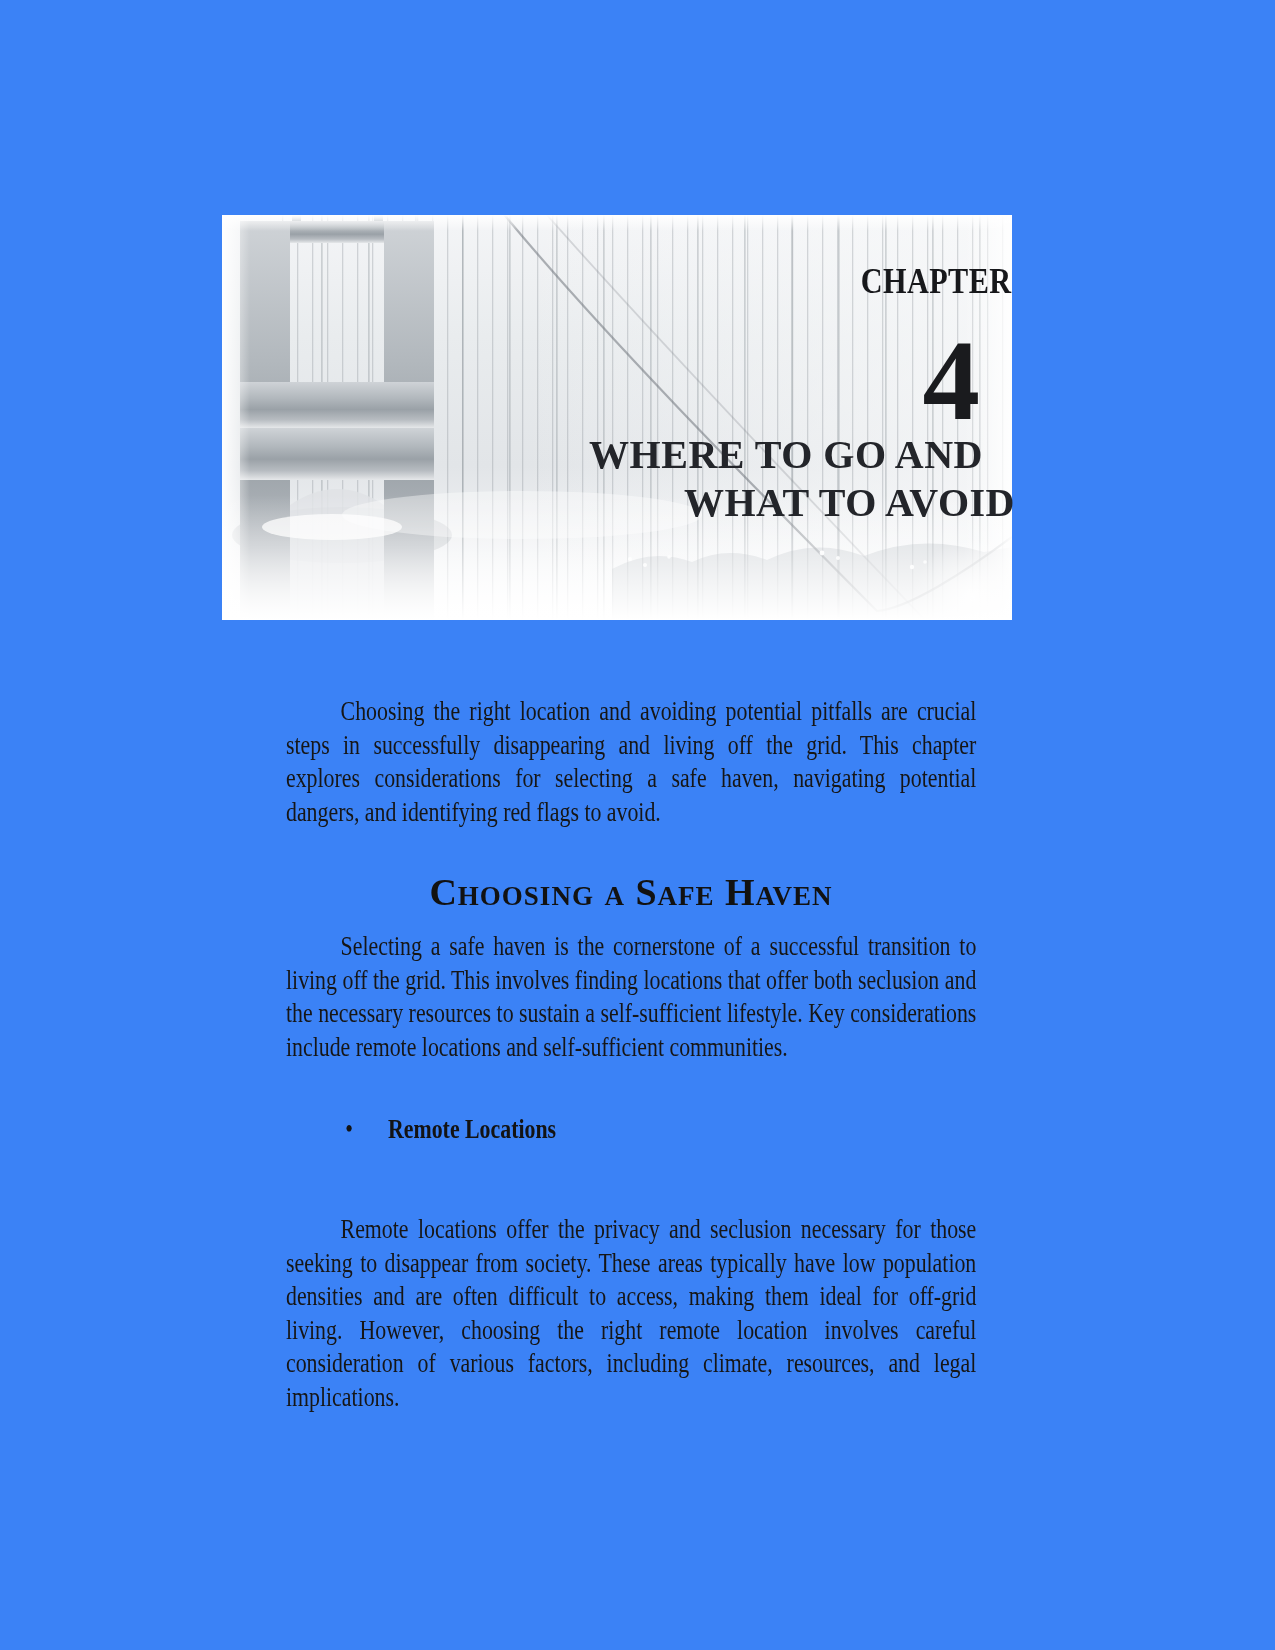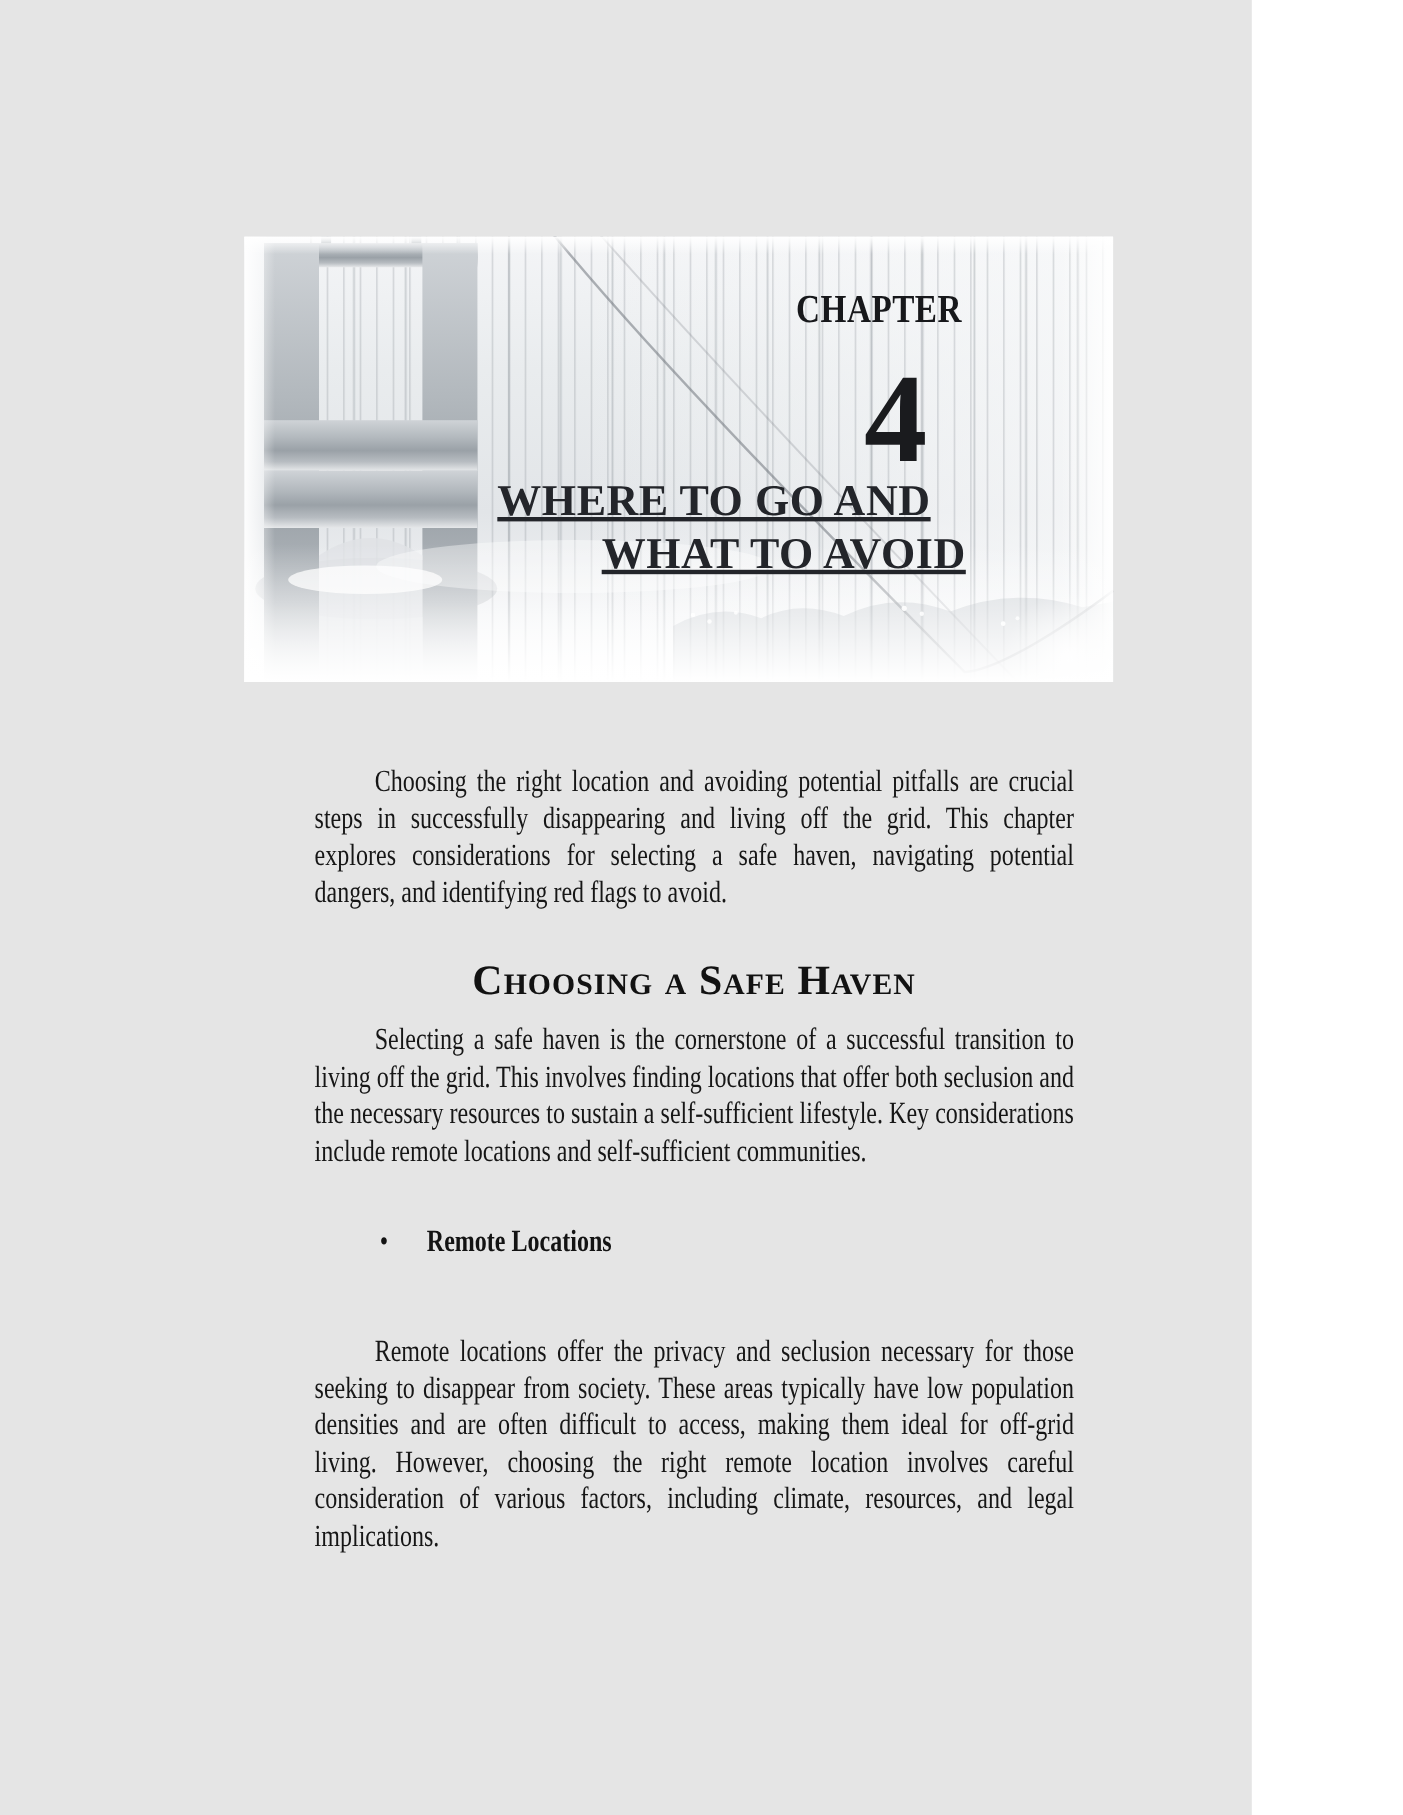--- a/index.html
+++ b/index.html
@@ -1,19 +1,19 @@
 <!DOCTYPE html>
 <html><head>
 <meta charset="utf-8">
 <style>
   html,body{margin:0;padding:0;background:#ffffff;}
   .page{
     position:relative;
-    width:1138px;height:1650px;
-    background:#e5e5e5;
+    width:1275px;height:1650px;
+    background:#3b82f6;
     font-family:"Liberation Serif","DejaVu Serif",serif;
     color:#141414;
     overflow:hidden;
   }
   
   .photo{
     position:absolute;left:222px;top:215px;width:790px;height:405px;
   }
   .photo svg{display:block;width:790px;height:405px;}
   
@@ -27,22 +27,22 @@
   .chapter-number{
     position:absolute;top:323px;right:295px;
     font-size:115px;font-weight:bold;color:#1a1b1e;
     line-height:1;white-space:nowrap;
   }
   .title-line{
     position:absolute;
     font-size:40px;font-weight:bold;color:#23252a;
     line-height:1;white-space:nowrap;letter-spacing:.5px;
   }
-  .title-line.l1{top:435px;right:292px;text-decoration:underline;}
-  .title-line.l2{top:483px;right:260px;text-decoration:underline;}
+  .title-line.l1{top:435px;right:292px;}
+  .title-line.l2{top:483px;right:260px;}
   
   .para{
     position:absolute;left:286px;width:885px;
     font-size:28px;line-height:33.5px;
     text-align:justify;color:#161616;
     transform:scaleX(.78);transform-origin:left top;
   }
   .para.indent{text-indent:70px;}
   .p1{top:666px;}
   .p2{top:901px;}

